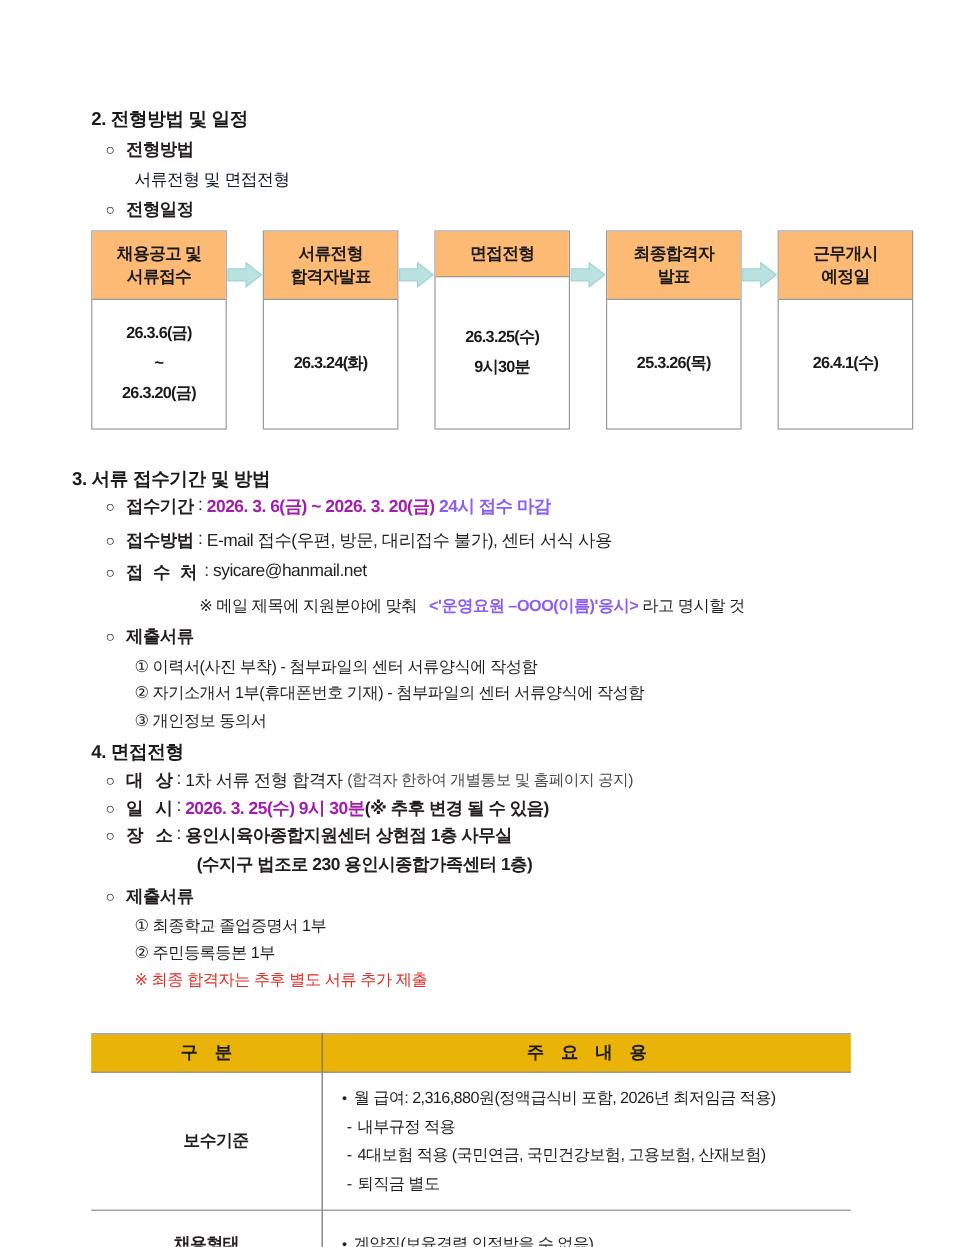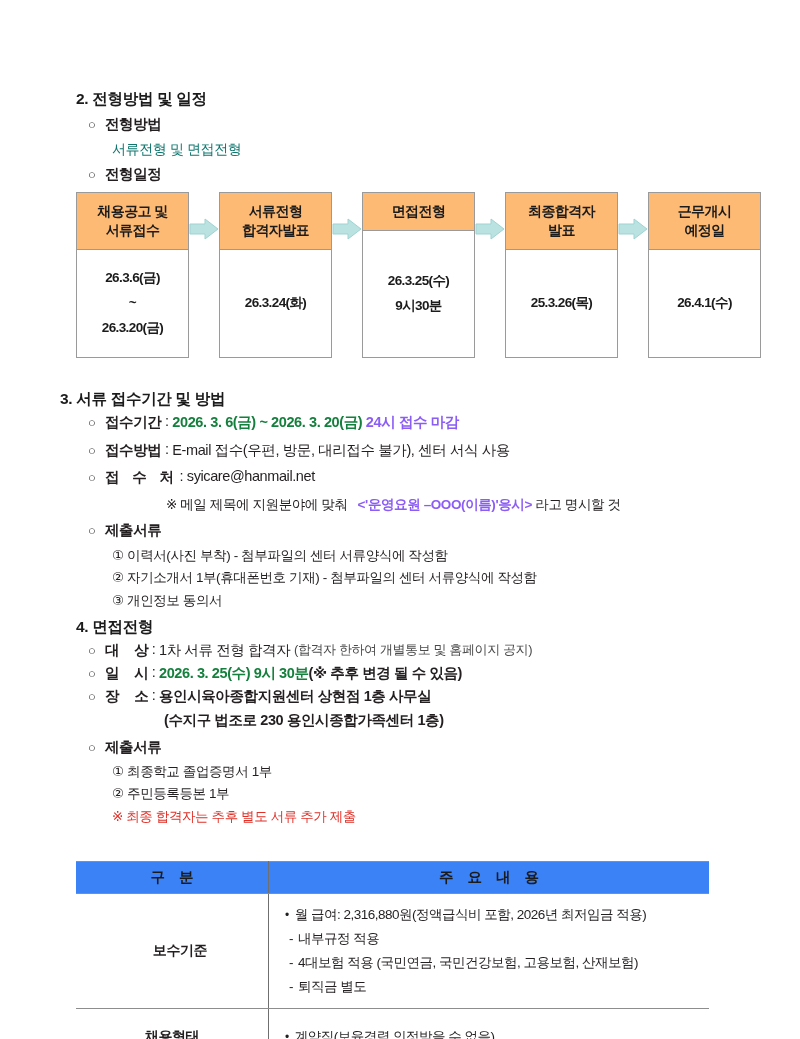--- a/index.html
+++ b/index.html
@@ -39,37 +39,36 @@
   .circ {
     flex: 0 0 auto;
     width: 17px;
     font-size: 13px;
     line-height: 1.5;
     color: #1b1b1b;
   }
   .b-label {
     font-weight: bold;
     white-space: pre;
-    font-family: Liberation Mono, monospace;
   }
   .plain {
     font-weight: normal;
   }
   .sub-text {
     font-size: 14px;
     letter-spacing: -0.4px;
-    color: #0f766e;
+    color: #0f172a;
   }
   .small-note {
     font-size: 13.5px;
     letter-spacing: -0.4px;
   }
   .red { color: #e03028; }
   .red-b { color: #8b5cf6; font-weight: bold; }
-  .blue-b { color: #15803d; font-weight: bold; }
+  .blue-b { color: #a21caf; font-weight: bold; }
   .bold { font-weight: bold; }
 
   
   .flow {
     position: absolute;
     left: 76px;
     top: 192px;
     width: 674px;
     display: flex;
     align-items: stretch;
@@ -125,21 +124,21 @@
     border-collapse: collapse;
     table-layout: fixed;
   }
   .paytable th, .paytable td {
     border-top: 1.2px solid #8d8d8d;
     border-bottom: 1.2px solid #8d8d8d;
     padding: 0;
   }
   .paytable .col-a { width: 192px; }
   .paytable thead th {
-    background: #3b82f6;
+    background: #eab308;
     font-size: 14.5px;
     font-weight: bold;
     letter-spacing: 5px;
     text-indent: 5px;
     text-align: center;
     height: 31px;
     color: #1b1b1b;
   }
   .paytable thead th.col-a { border-right: 1.4px solid #6f6f6f; }
   .paytable tbody td.cell-label {

